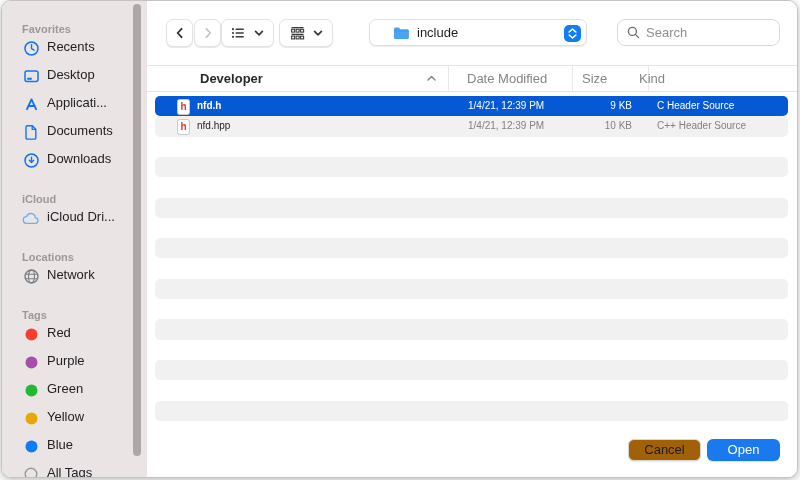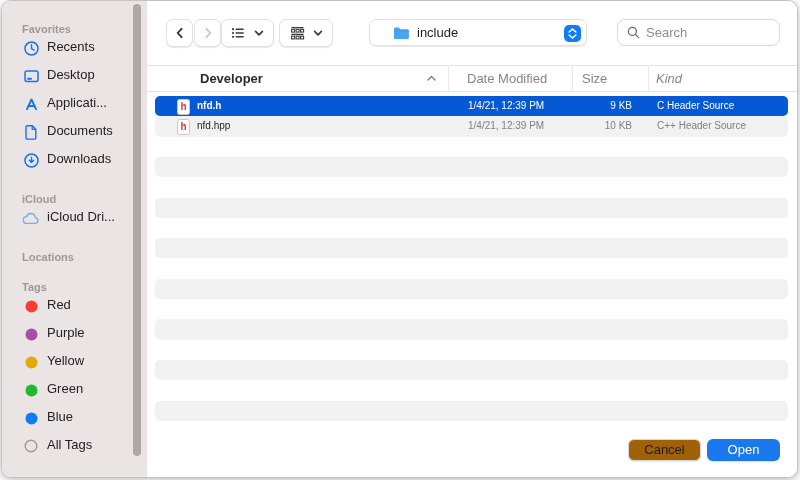--- a/index.html
+++ b/index.html
@@ -36,21 +36,21 @@
   .search{position:absolute;left:470px;top:18px;width:163px;height:27px;border:1px solid #d9d9d9;
     border-radius:8px;box-sizing:border-box;display:flex;align-items:center;padding-left:9px;background:#fff;}
   .search-ph{font-size:13px;color:#8d8d92;margin-left:6px;}
   
   .colhead{position:absolute;left:0;right:0;top:64px;height:27px;border-top:1px solid #e4e4e4;
     border-bottom:1px solid #e4e4e4;box-sizing:border-box;}
   .ch{position:absolute;top:0;height:25px;line-height:25px;font-size:13px;color:#85858a;white-space:nowrap;}
   .ch-name{left:53px;color:#2a2a2c;font-weight:700;}
   .ch-date{left:320px;}
   .ch-size{left:435px;}
-  .ch-kind{left:509px;font-style:italic;}
+  .ch-kind{left:492px;}
   .sort-ic{position:absolute;left:279px;top:7px;}
   .cdiv{position:absolute;top:0;bottom:0;width:1px;background:#e9e9eb;}
   .cdiv1{left:301px;}.cdiv2{left:425px;}.cdiv3{left:501px;}
   
   .rows{position:absolute;left:0;right:0;top:92px;height:333px;overflow:hidden;}
   .row{position:absolute;left:8px;right:9px;height:20.3px;border-radius:5px;}
   .row.stripe{background:#f1f1f2;}
   .row.selected{background:#0659d5;}
   .cell{position:absolute;top:0;height:20.3px;line-height:20.5px;font-size:10px;white-space:nowrap;}
   .c-name{left:42px;color:#26262a;}
@@ -126,52 +126,62 @@
         <div class="sb-header">iCloud</div>
         <div class="sb-item">
           <span class="sb-icon">
             <svg width="19" height="15" viewBox="0 0 19 15">
               <path d="M5 12.6h8.6a3 3 0 0 0 .4-6 4.7 4.7 0 0 0-9.2-1A3.3 3.3 0 0 0 5 12.6z" fill="none" stroke="#6fb0ef" stroke-width="1.4" stroke-linejoin="round"></path>
             </svg>
           </span>
           <span class="sb-label">iCloud Dri...</span>
         </div>
         <div class="sb-header">Locations</div>
+        <div class="sb-item">
+          <span class="sb-icon">
+            <svg width="17" height="17" viewBox="0 0 17 17">
+              <circle cx="8.5" cy="8.5" r="6.5" fill="none" stroke="#7c7c80" stroke-width="1.4"></circle>
+              <ellipse cx="8.5" cy="8.5" rx="3" ry="6.5" fill="none" stroke="#7c7c80" stroke-width="1.1"></ellipse>
+              <path d="M2.3 6.3h12.4M2.3 10.7h12.4" stroke="#7c7c80" stroke-width="1.1"></path>
+            </svg>
+          </span>
+          <span class="sb-label">Network</span>
+        </div>
         <div class="sb-header">Tags</div>
         <div class="sb-item">
           <span class="sb-icon">
             <svg width="13" height="13" viewBox="0 0 13 13">
               <circle cx="6.5" cy="6.5" r="6" fill="#fa3d33"></circle>
             </svg>
           </span>
           <span class="sb-label">Red</span>
         </div>
         <div class="sb-item">
           <span class="sb-icon">
             <svg width="13" height="13" viewBox="0 0 13 13">
               <circle cx="6.5" cy="6.5" r="6" fill="#a64fa8"></circle>
             </svg>
           </span>
           <span class="sb-label">Purple</span>
         </div>
         <div class="sb-item">
           <span class="sb-icon">
             <svg width="13" height="13" viewBox="0 0 13 13">
+              <circle cx="6.5" cy="6.5" r="6" fill="#1fba32"></circle>
+            </svg>
+          </span>
+          <span class="sb-label">Green</span>
+        </div>
+        <div class="sb-item">
+          <span class="sb-icon">
+            <svg width="13" height="13" viewBox="0 0 13 13">
               <circle cx="6.5" cy="6.5" r="6" fill="#e2aa06"></circle>
             </svg>
           </span>
           <span class="sb-label">Yellow</span>
-        </div>
-        <div class="sb-item">
-          <span class="sb-icon">
-            <svg width="13" height="13" viewBox="0 0 13 13">
-              <circle cx="6.5" cy="6.5" r="6" fill="#1fba32"></circle>
-            </svg>
-          </span>
-          <span class="sb-label">Green</span>
         </div>
         <div class="sb-item">
           <span class="sb-icon">
             <svg width="13" height="13" viewBox="0 0 13 13">
               <circle cx="6.5" cy="6.5" r="6" fill="#0f7bf5"></circle>
             </svg>
           </span>
           <span class="sb-label">Blue</span>
         </div>
         <div class="sb-item">

